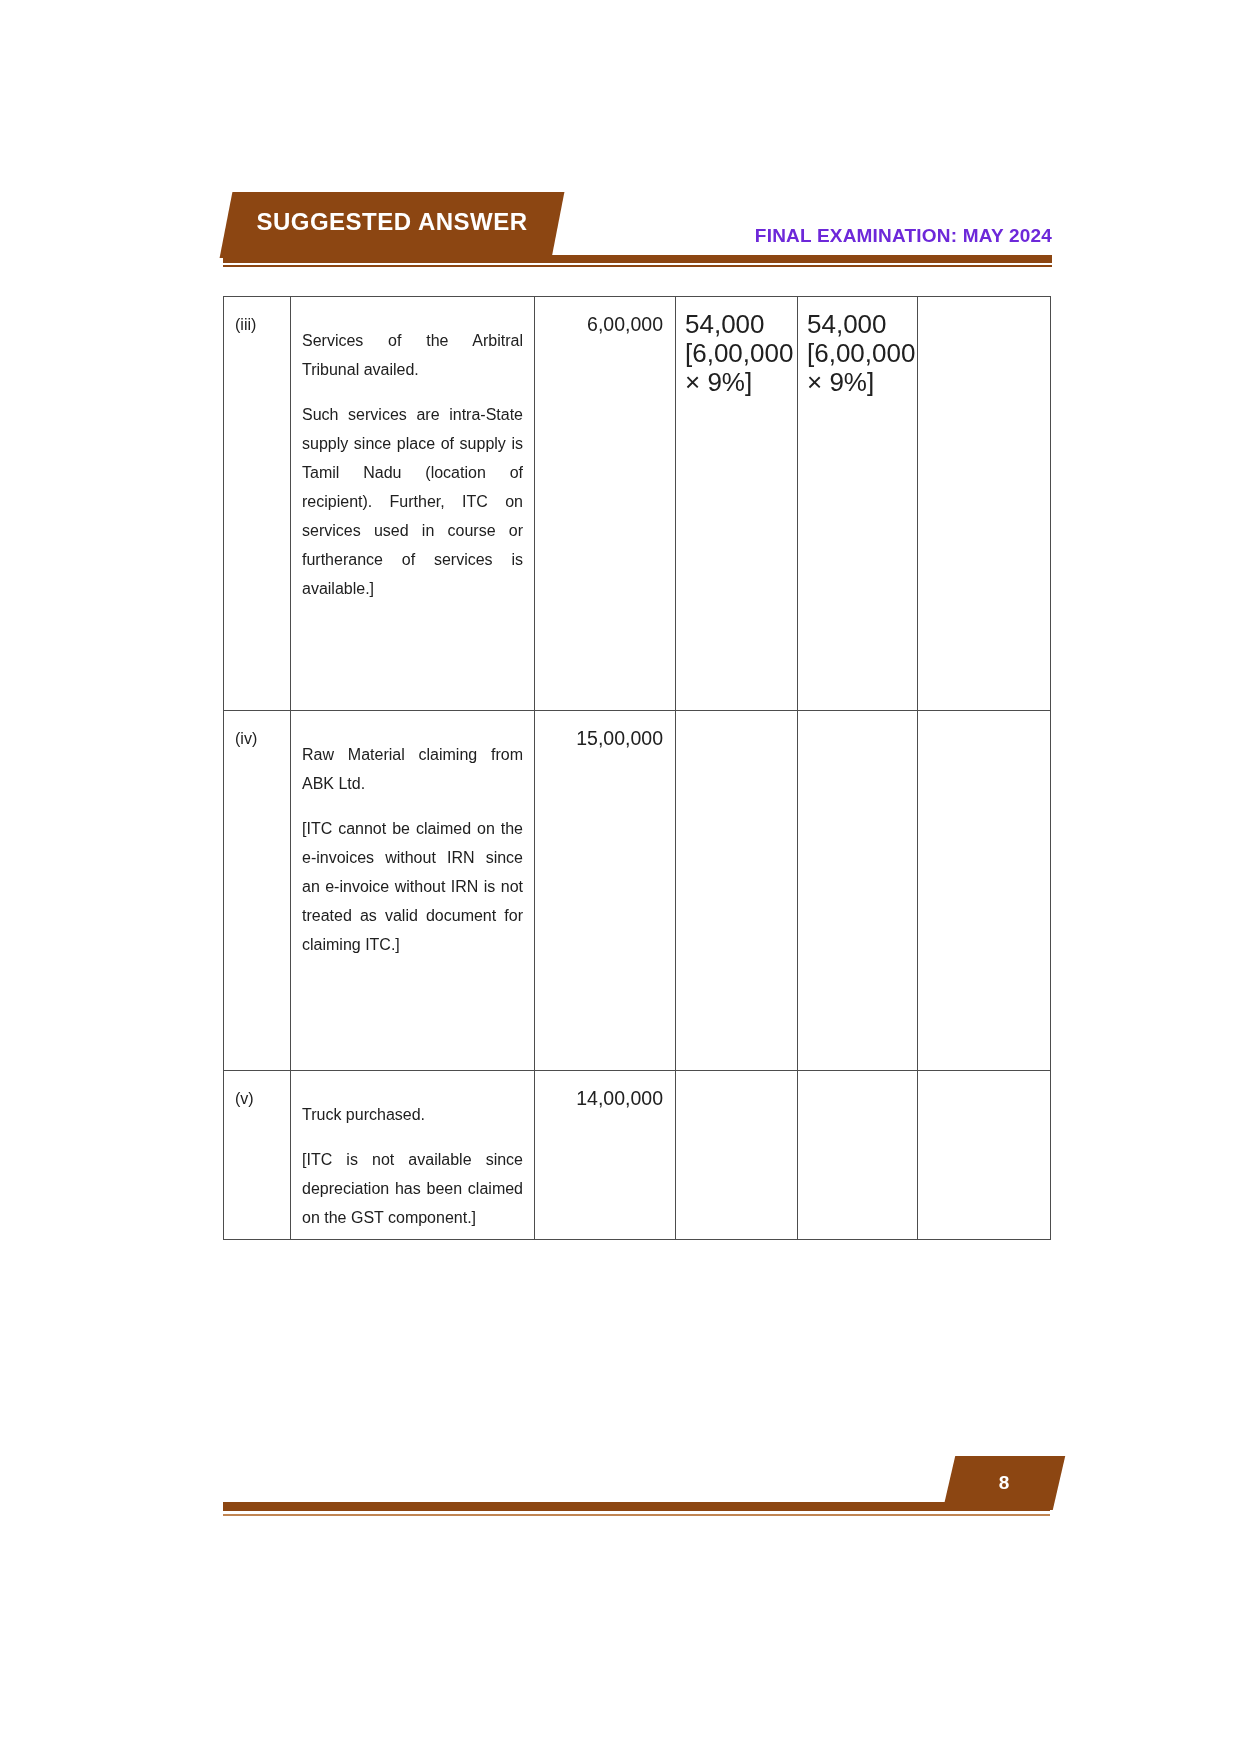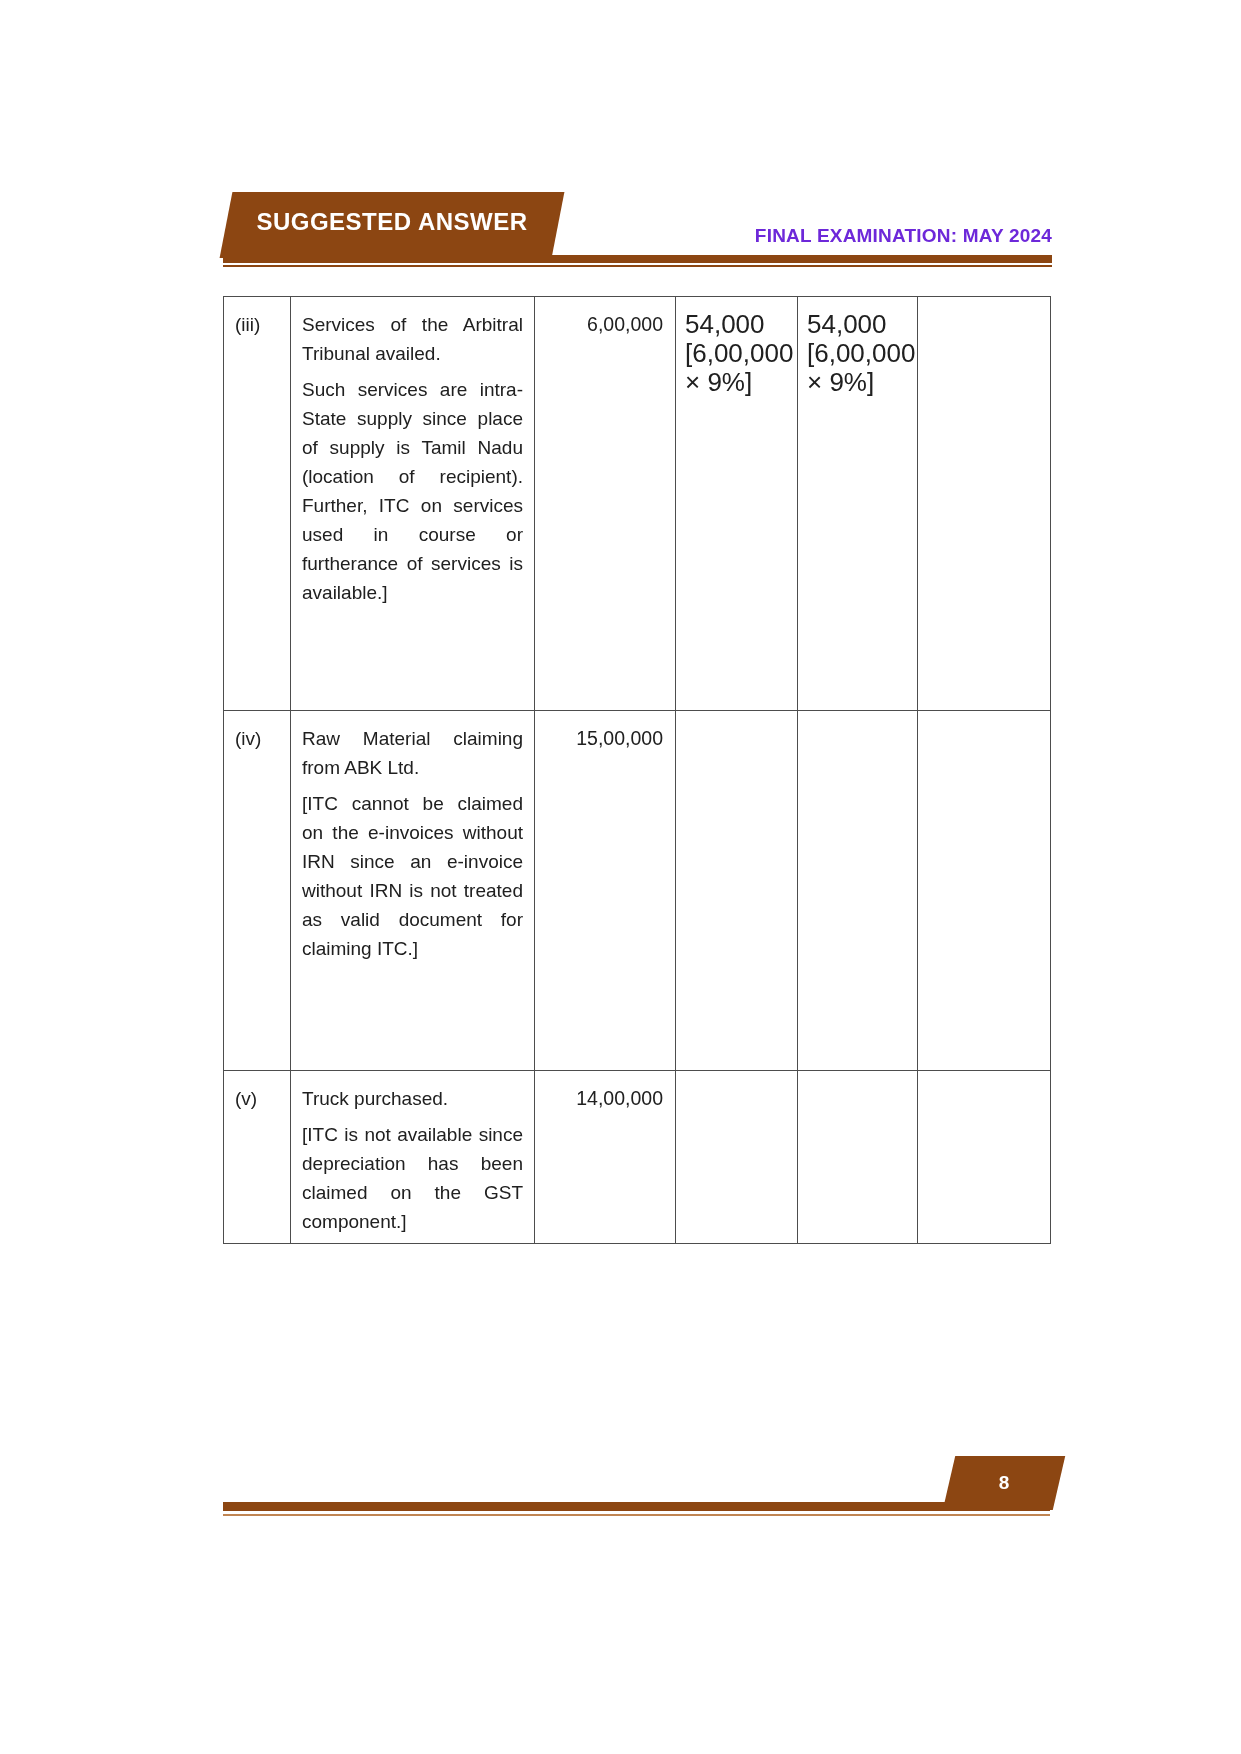--- a/index.html
+++ b/index.html
@@ -62,35 +62,35 @@
   table.answer-table {
     position: absolute;
     left: 223px; top: 296px;
     width: 827px;
     border-collapse: collapse;
     table-layout: fixed;
   }
   .answer-table td {
     border: 1.5px solid #4d4d4d;
     vertical-align: top;
-    font-size: 19px;
+    font-size: 16px;
     line-height: 29px;
     padding: 13px 10px 0 10px;
     overflow: hidden;
   }
   .col-label { width: 67px; }
   .col-desc  { width: 244px; }
   .col-val   { width: 141px; }
   .col-cgst  { width: 122px; }
   .col-sgst  { width: 120px; }
   .col-igst  { width: 133px; }
 
   td.c-label { padding-left: 11px; }
   td.c-desc  { padding-left: 11px; padding-right: 11px; }
-  td.c-desc p { text-align: justify; margin: 0 0 7px 0; }
+  td.c-desc p { text-align: justify; margin: 16px 0 7px 0; }
   td.c-desc p.p-cont { text-align-last: justify; }
   td.c-val  { text-align: right; padding-right: 12px; font-size: 19.5px; }
   td.c-tax  { text-align: left; padding-left: 9px; padding-right: 9px; font-size: 26px; }
 
   tr.row-iii { height: 414px; }
   tr.row-iv  { height: 360px; }
   tr.row-v   { height: 168px; }
   tr.row-vi  { height: 203px; }
   tr.row-vi td { line-height: 27px; padding-top: 10px; }
 

